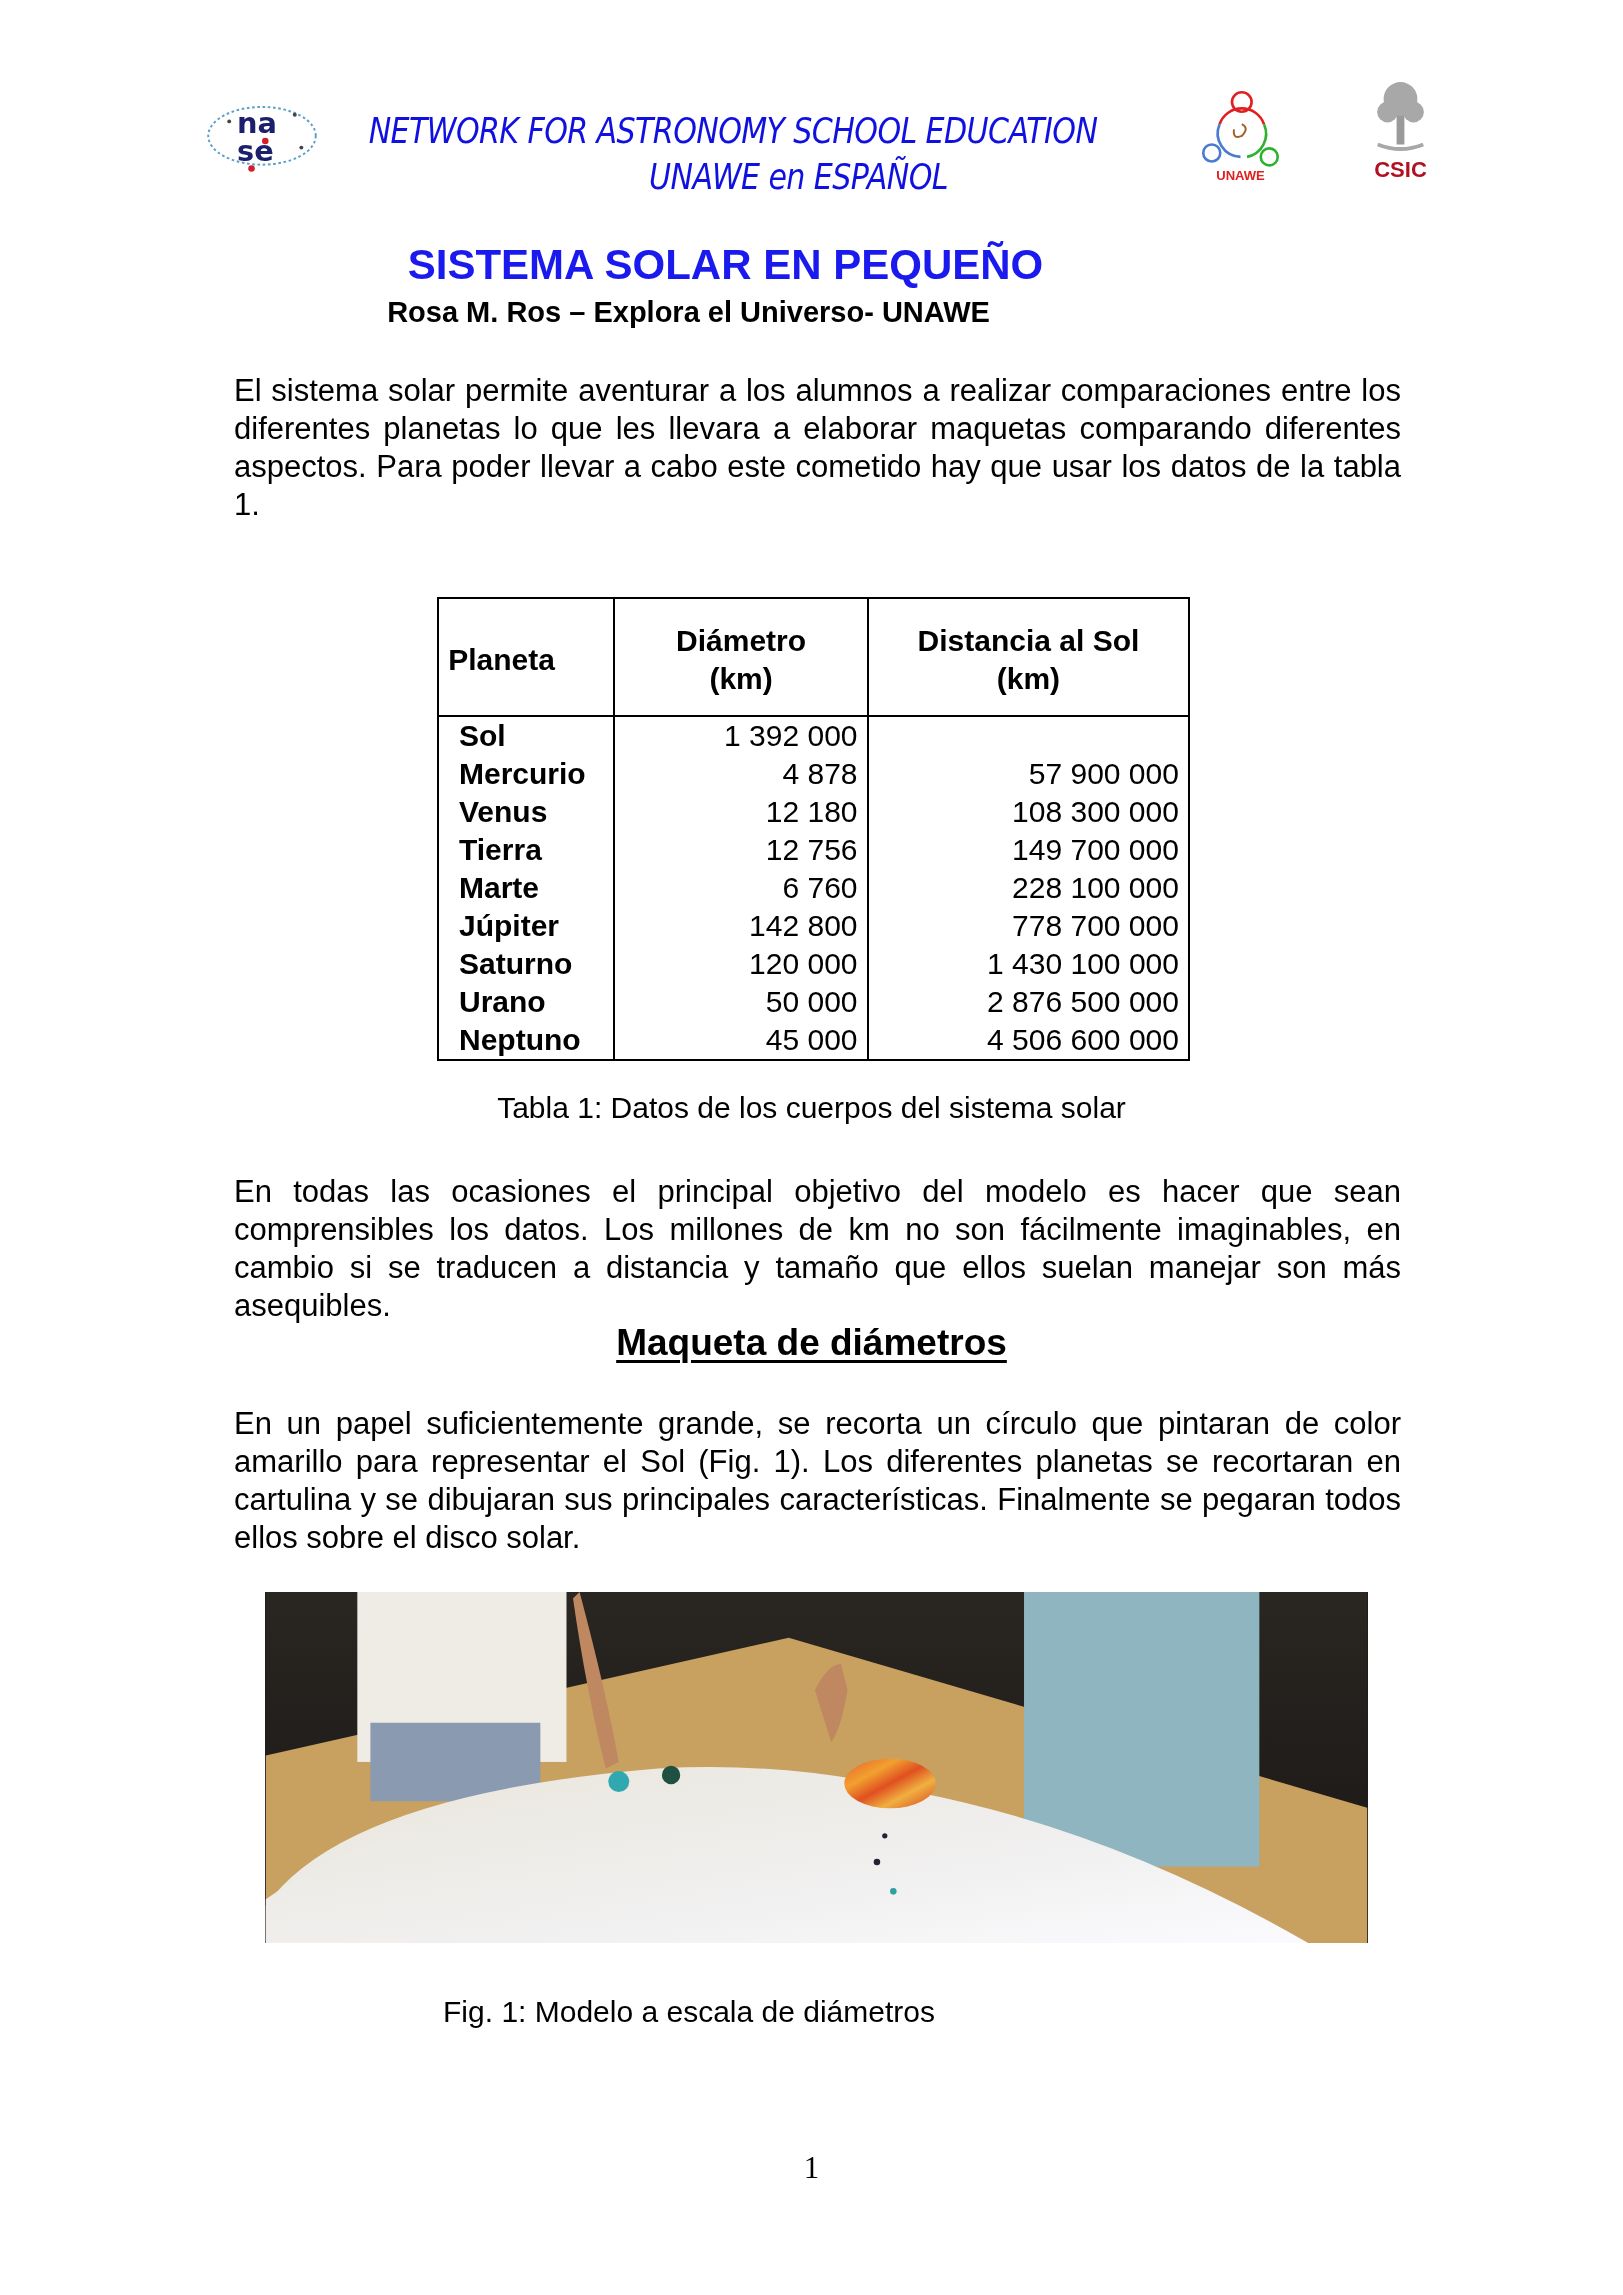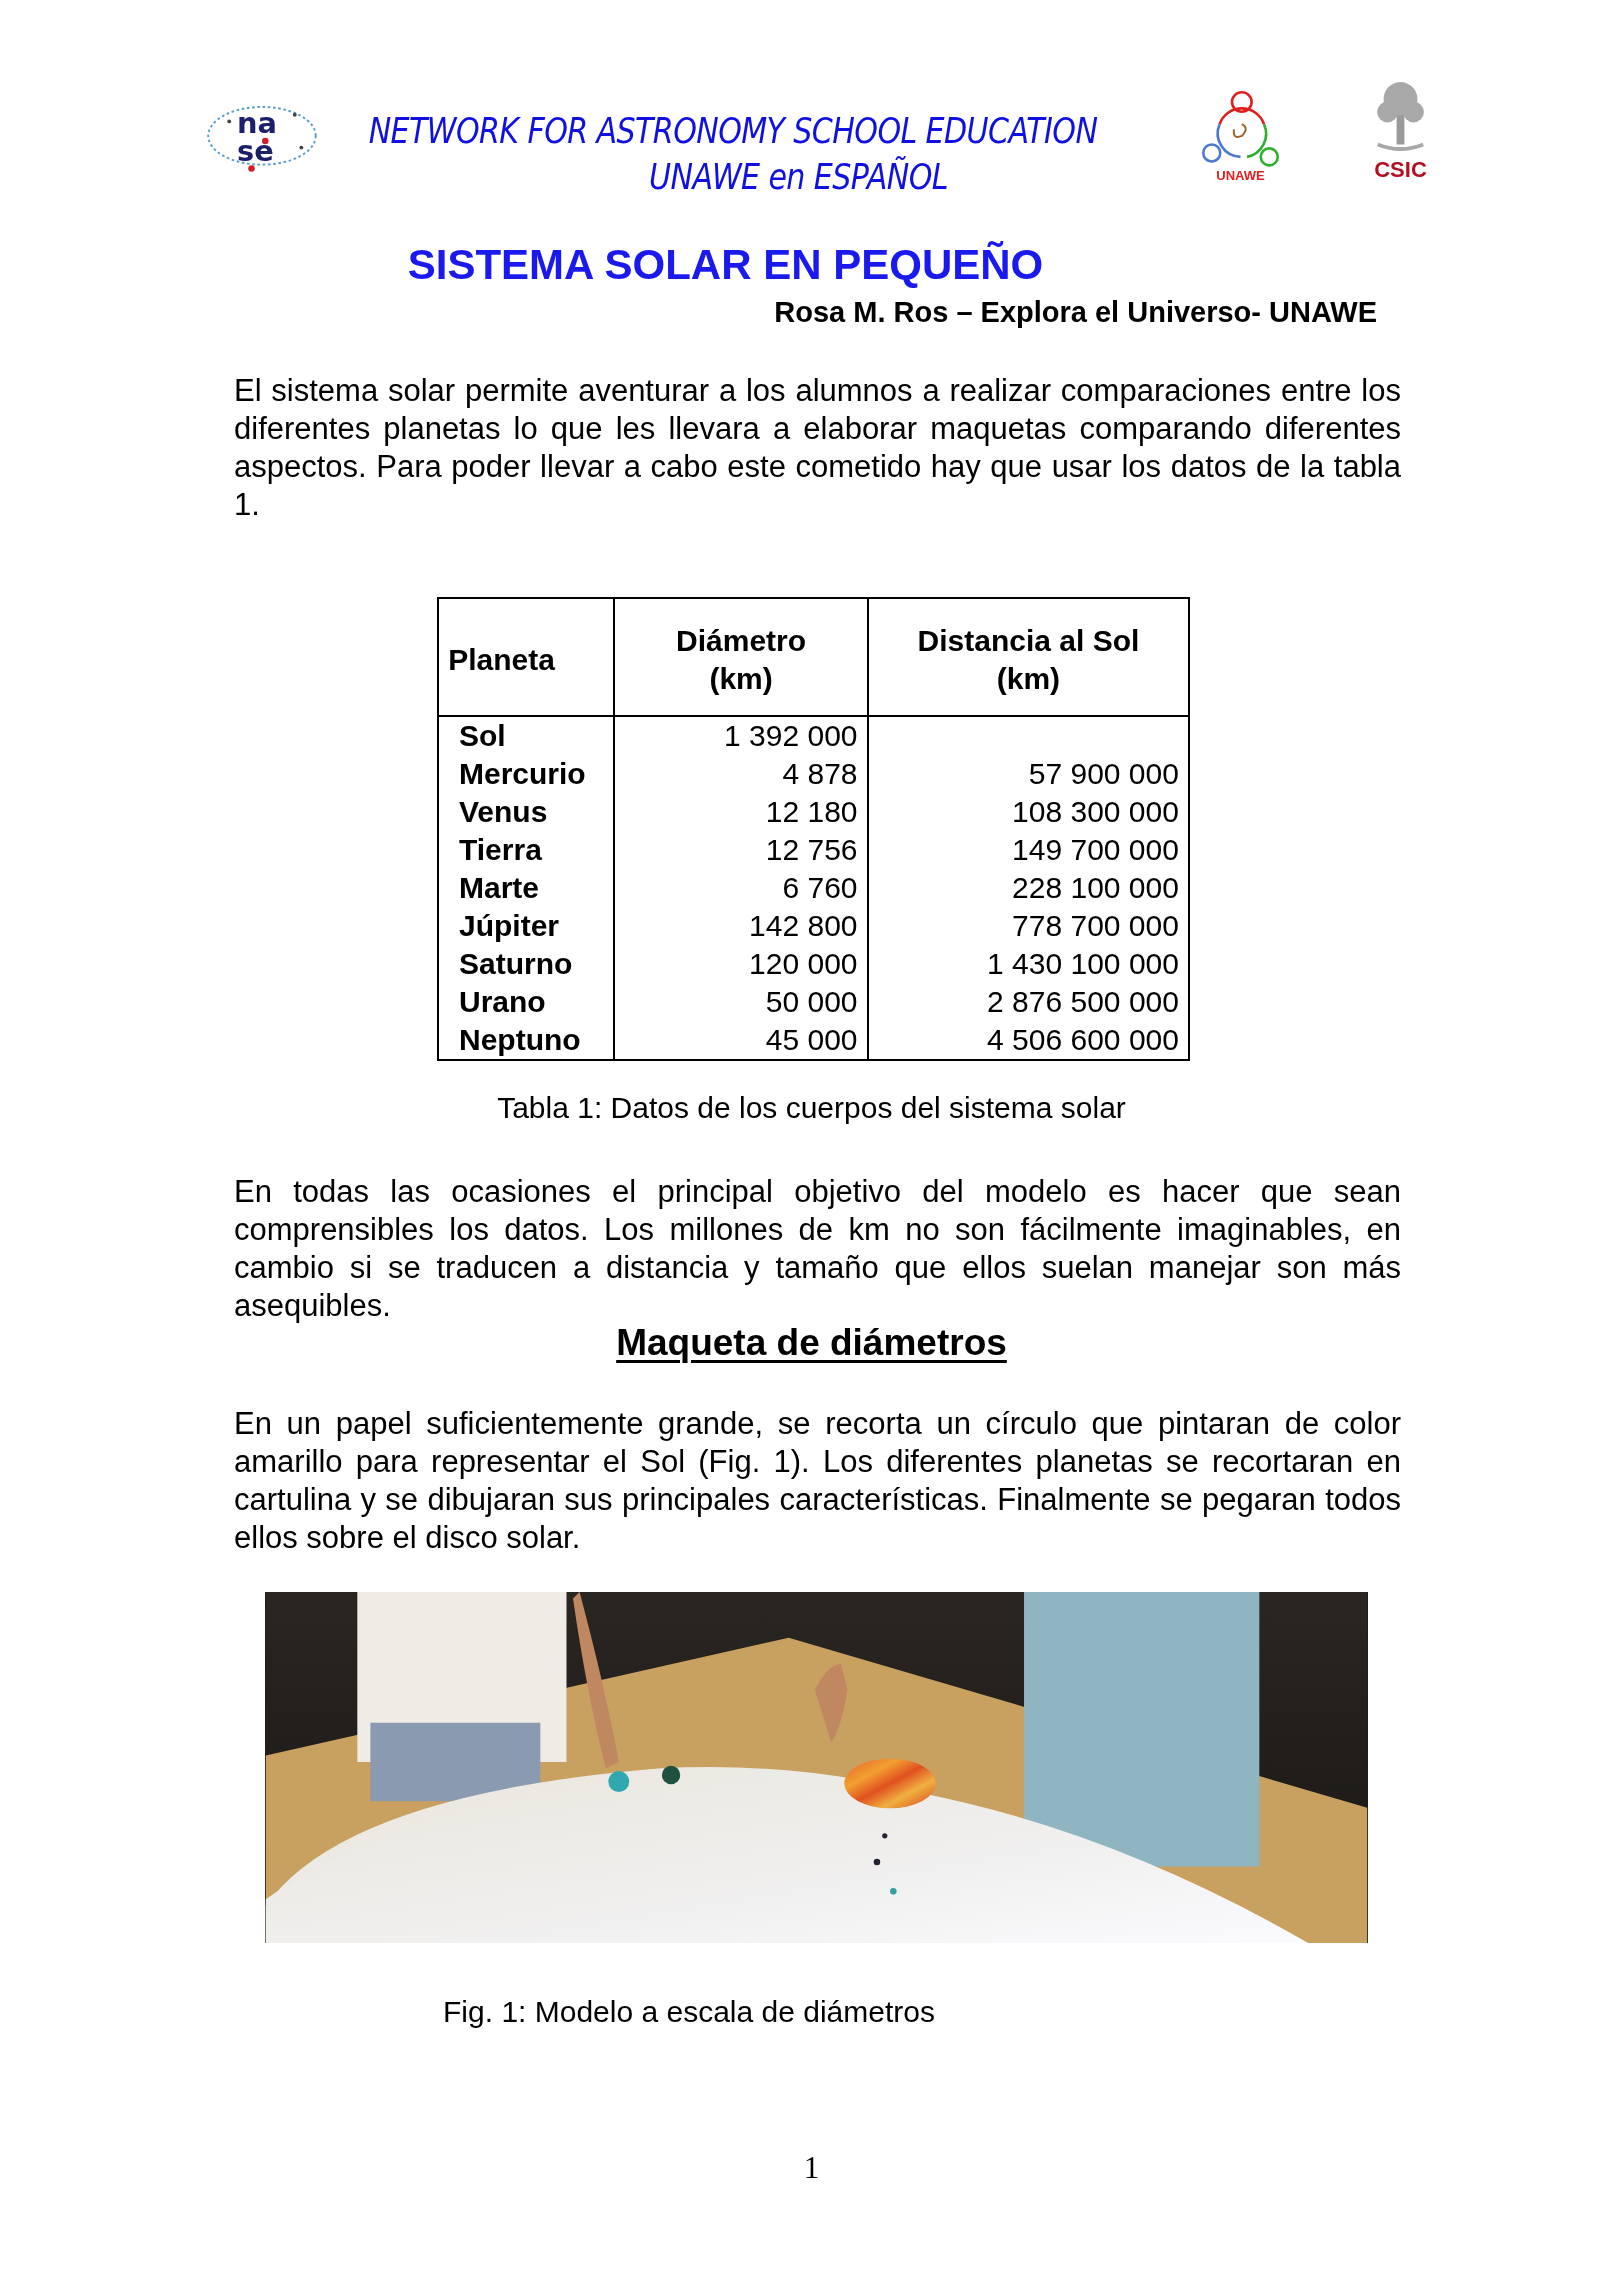--- a/index.html
+++ b/index.html
@@ -15,21 +15,21 @@
   #hdr2 { top: 157px; font-size: 35px; left: 537px; width: 523px; transform: scaleX(0.86); white-space: nowrap; }
 
   .logo { position: absolute; }
   #logo-nase { left: 203px; top: 95px; width: 118px; height: 79px; }
   #logo-unawe { left: 1201px; top: 85px; width: 79px; height: 98px; }
   #logo-csic { left: 1368px; top: 79px; width: 65px; height: 105px; }
 
   
   #title { top: 241px; left: 0; width: 1451px; text-align: center; font-weight: bold;
            font-size: 42px; color: #1a1aee; }
-  #subtitle { top: 296px; left: 0; width: 1377px; text-align: right; font-weight: bold; font-size: 29px; }
+  #subtitle { top: 296px; left: 0; width: 1377px; text-align: center; font-weight: bold; font-size: 29px; }
 
   .para { position: absolute; left: 234px; width: 1167px; font-size: 31px; line-height: 38px;
           text-align: justify; }
   #p1 { top: 372px; }
   #p2 { top: 1173px; }
   #p3 { top: 1405px; }
 
   
   #tbl { position: absolute; left: 437px; top: 597px; border-collapse: collapse;
          font-size: 30px; }

